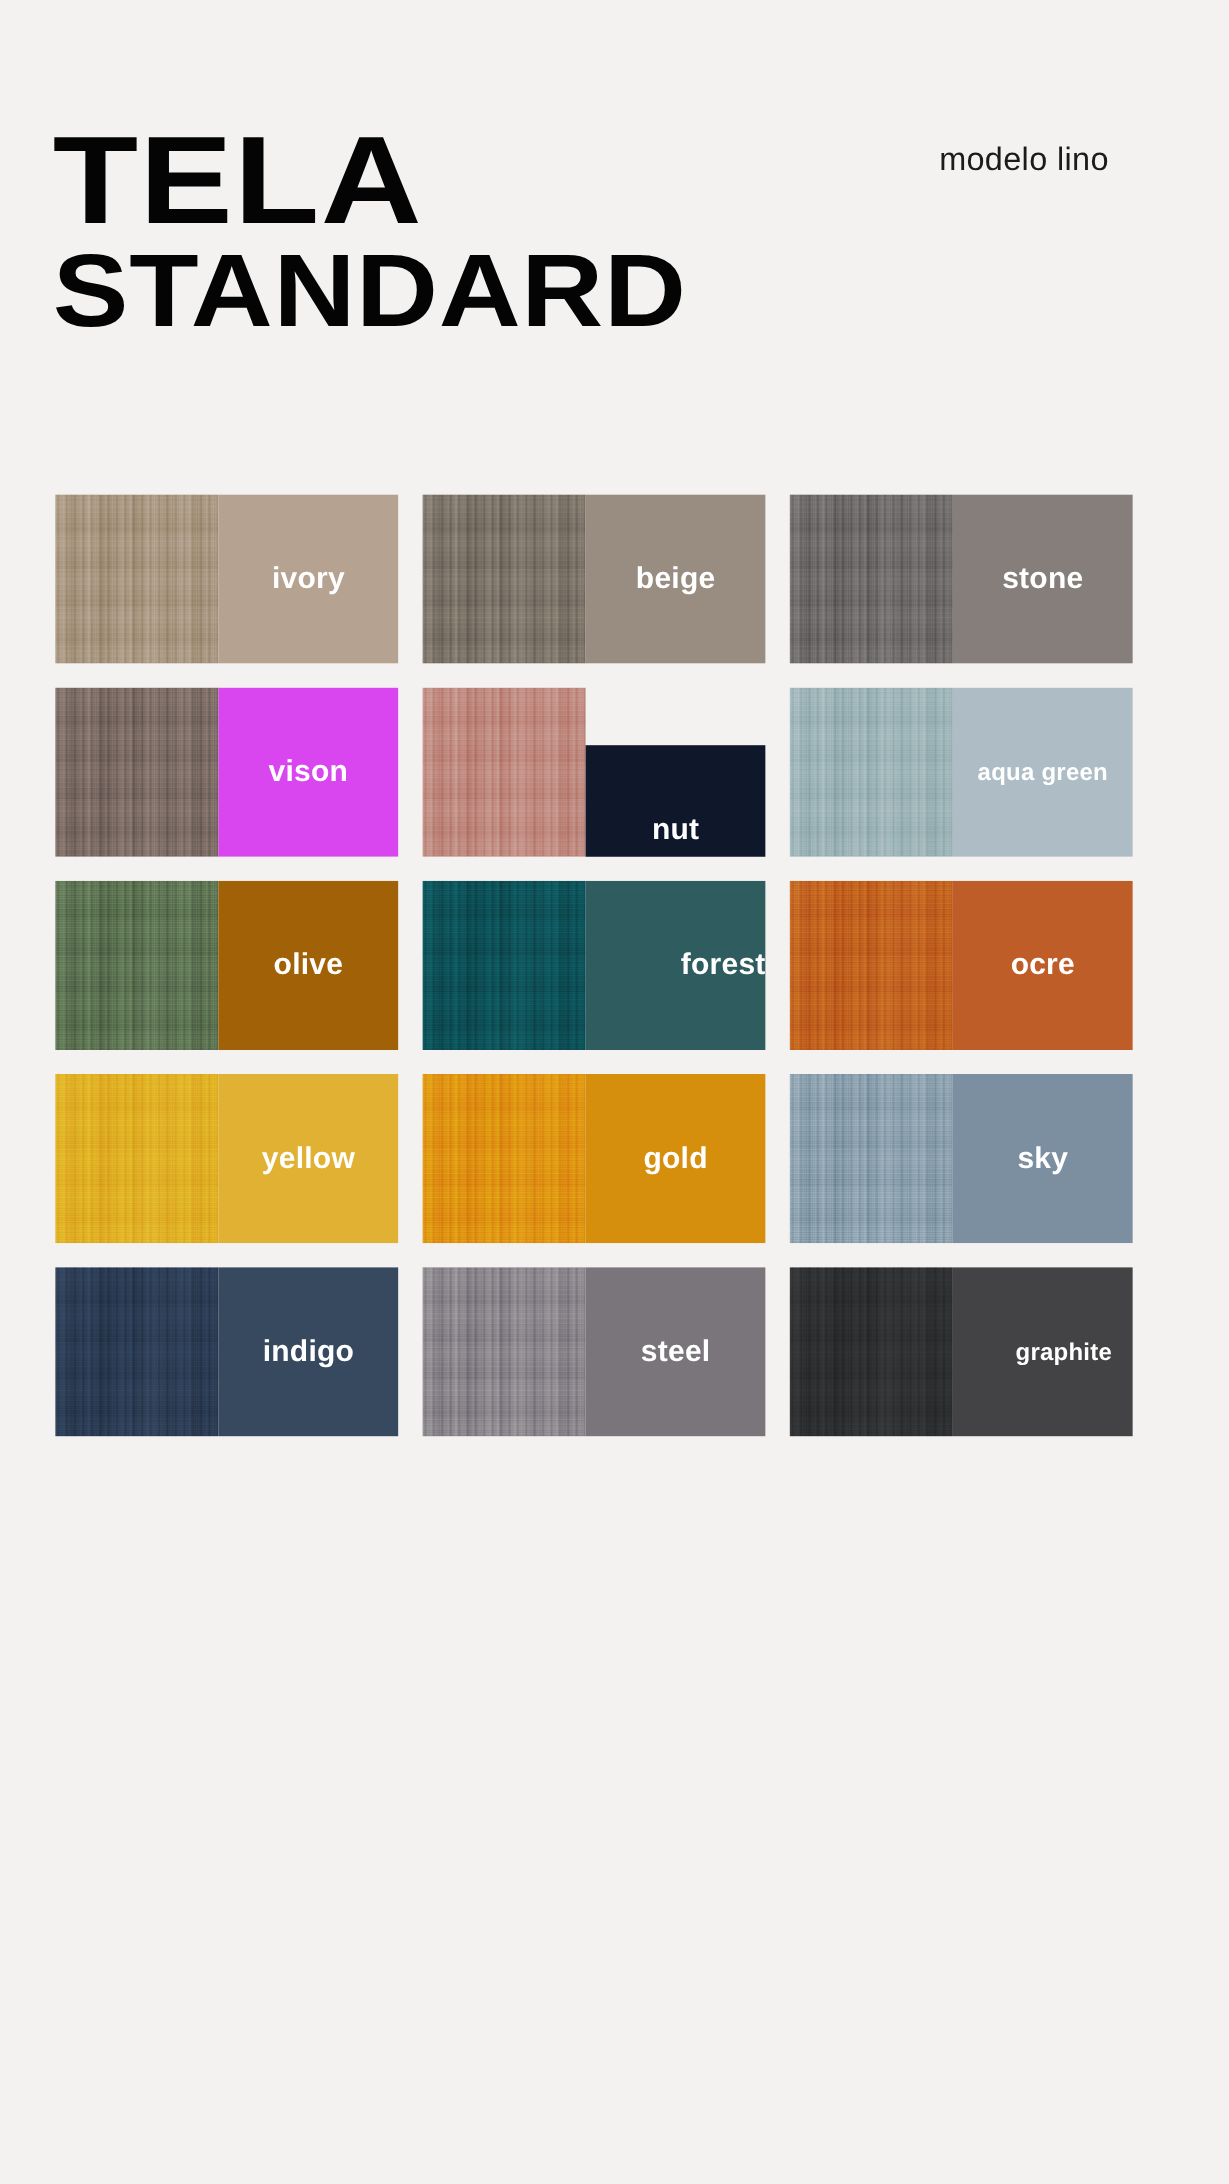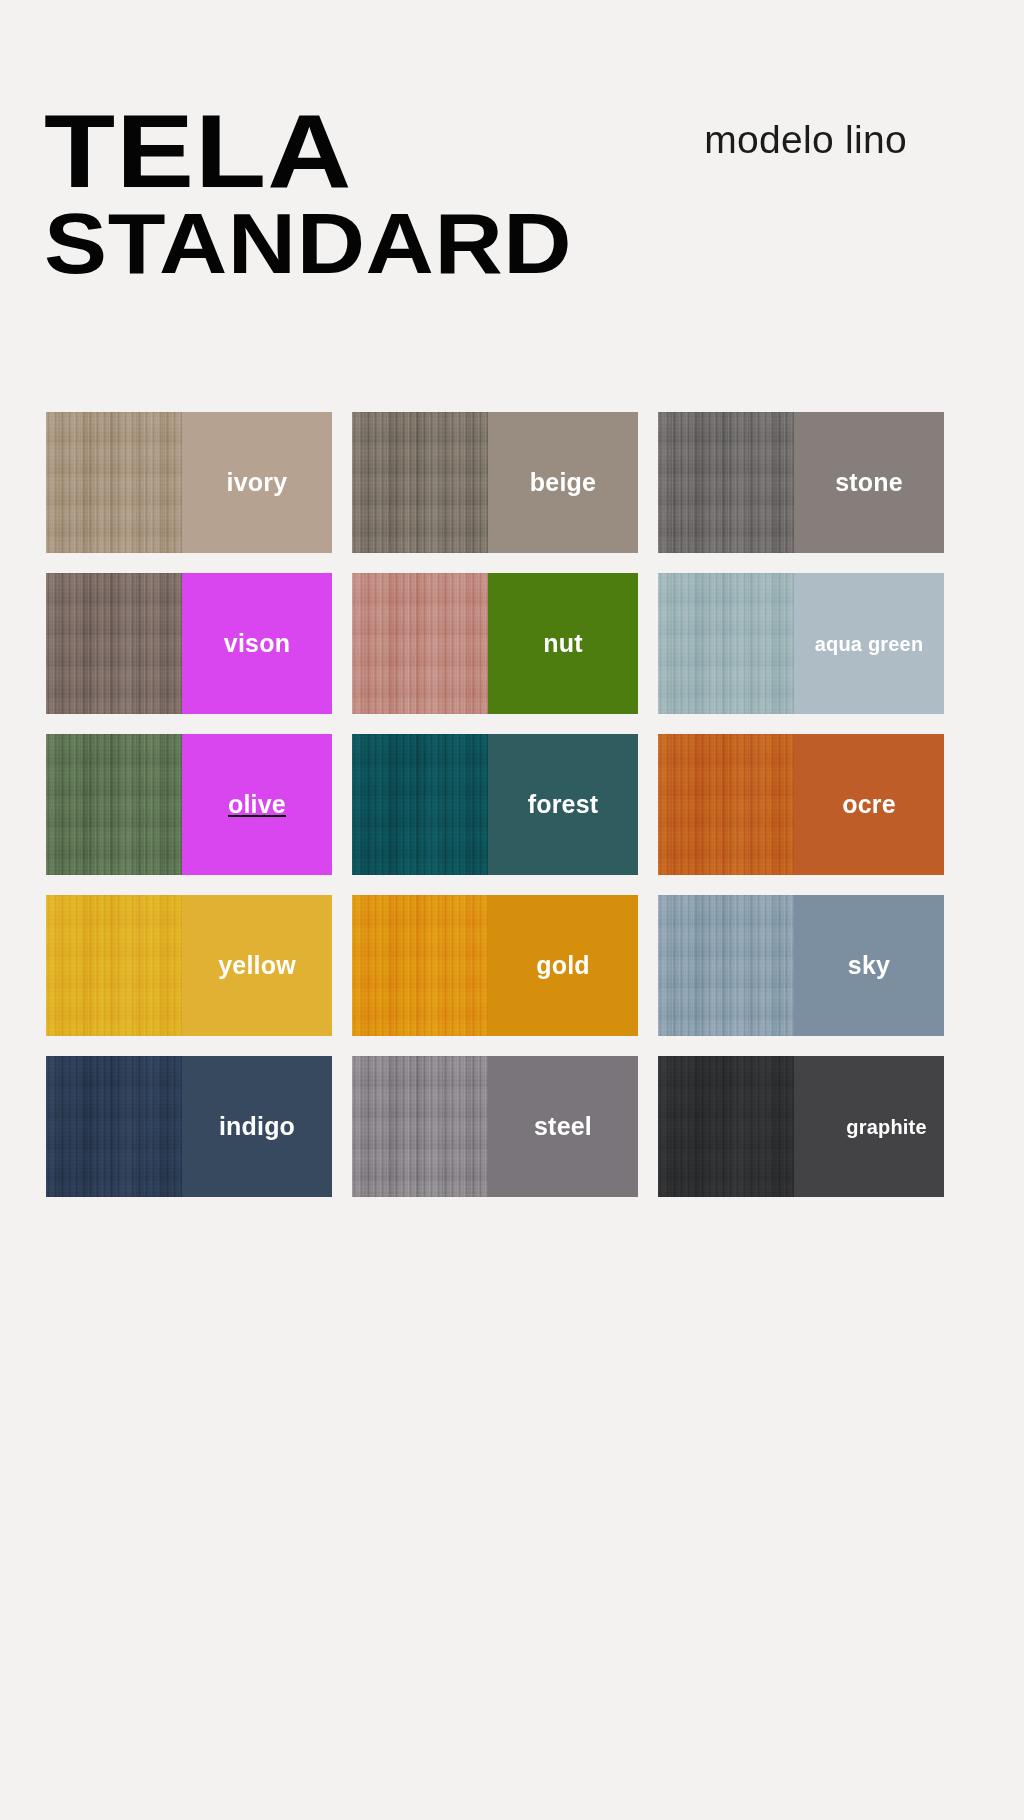--- a/index.html
+++ b/index.html
@@ -53,23 +53,23 @@
 
   #title-line-2 {
     font-size: 86px;
     letter-spacing: 0.5px;
     margin-top: 12px;
     transform: scaleX(1.10);
   }
 
   #model-label {
     position: absolute;
-    right: 53px;
+    right: 36px;
     top: 118px;
-    font-size: 39px;
+    font-size: 27px;
     font-weight: 400;
     color: #1b1b1b;
     letter-spacing: 0.3px;
     white-space: nowrap;
     margin-left: 30px;
   }
 
   
   #swatch-grid {
     position: absolute;
@@ -204,39 +204,39 @@
       </div>
     </div>
     <div class="swatch">
       <div class="swatch-texture" style="background-color: rgb(124, 108, 101);"></div>
       <div class="swatch-solid" style="background-color: #d946ef;">
         <span class="swatch-label">vison</span>
       </div>
     </div>
     <div class="swatch">
       <div class="swatch-texture" style="background-color: rgb(192, 138, 128);"></div>
-      <div class="swatch-solid" style="background-color: #4d7c0f;">
+      <div class="swatch-solid" style="background-color: #0f172a; margin-top: 48px;">
         <span class="swatch-label">nut</span>
       </div>
     </div>
     <div class="swatch">
       <div class="swatch-texture" style="background-color: rgb(157, 180, 184);"></div>
       <div class="swatch-solid" style="background-color: rgb(174, 188, 198);">
         <span class="swatch-label long">aqua green</span>
       </div>
     </div>
     <div class="swatch">
       <div class="swatch-texture" style="background-color: rgb(93, 115, 82);"></div>
-      <div class="swatch-solid" style="background-color: #d946ef; text-decoration: underline;">
+      <div class="swatch-solid" style="background-color: #a16207;">
         <span class="swatch-label">olive</span>
       </div>
     </div>
     <div class="swatch">
       <div class="swatch-texture" style="background-color: rgb(13, 81, 88);"></div>
-      <div class="swatch-solid" style="background-color: rgb(47, 92, 94);">
+      <div class="swatch-solid" style="background-color: rgb(47, 92, 94); justify-content: flex-end;">
         <span class="swatch-label">forest</span>
       </div>
     </div>
     <div class="swatch">
       <div class="swatch-texture" style="background-color: rgb(194, 98, 31);"></div>
       <div class="swatch-solid" style="background-color: rgb(191, 93, 40);">
         <span class="swatch-label">ocre</span>
       </div>
     </div>
     <div class="swatch">

